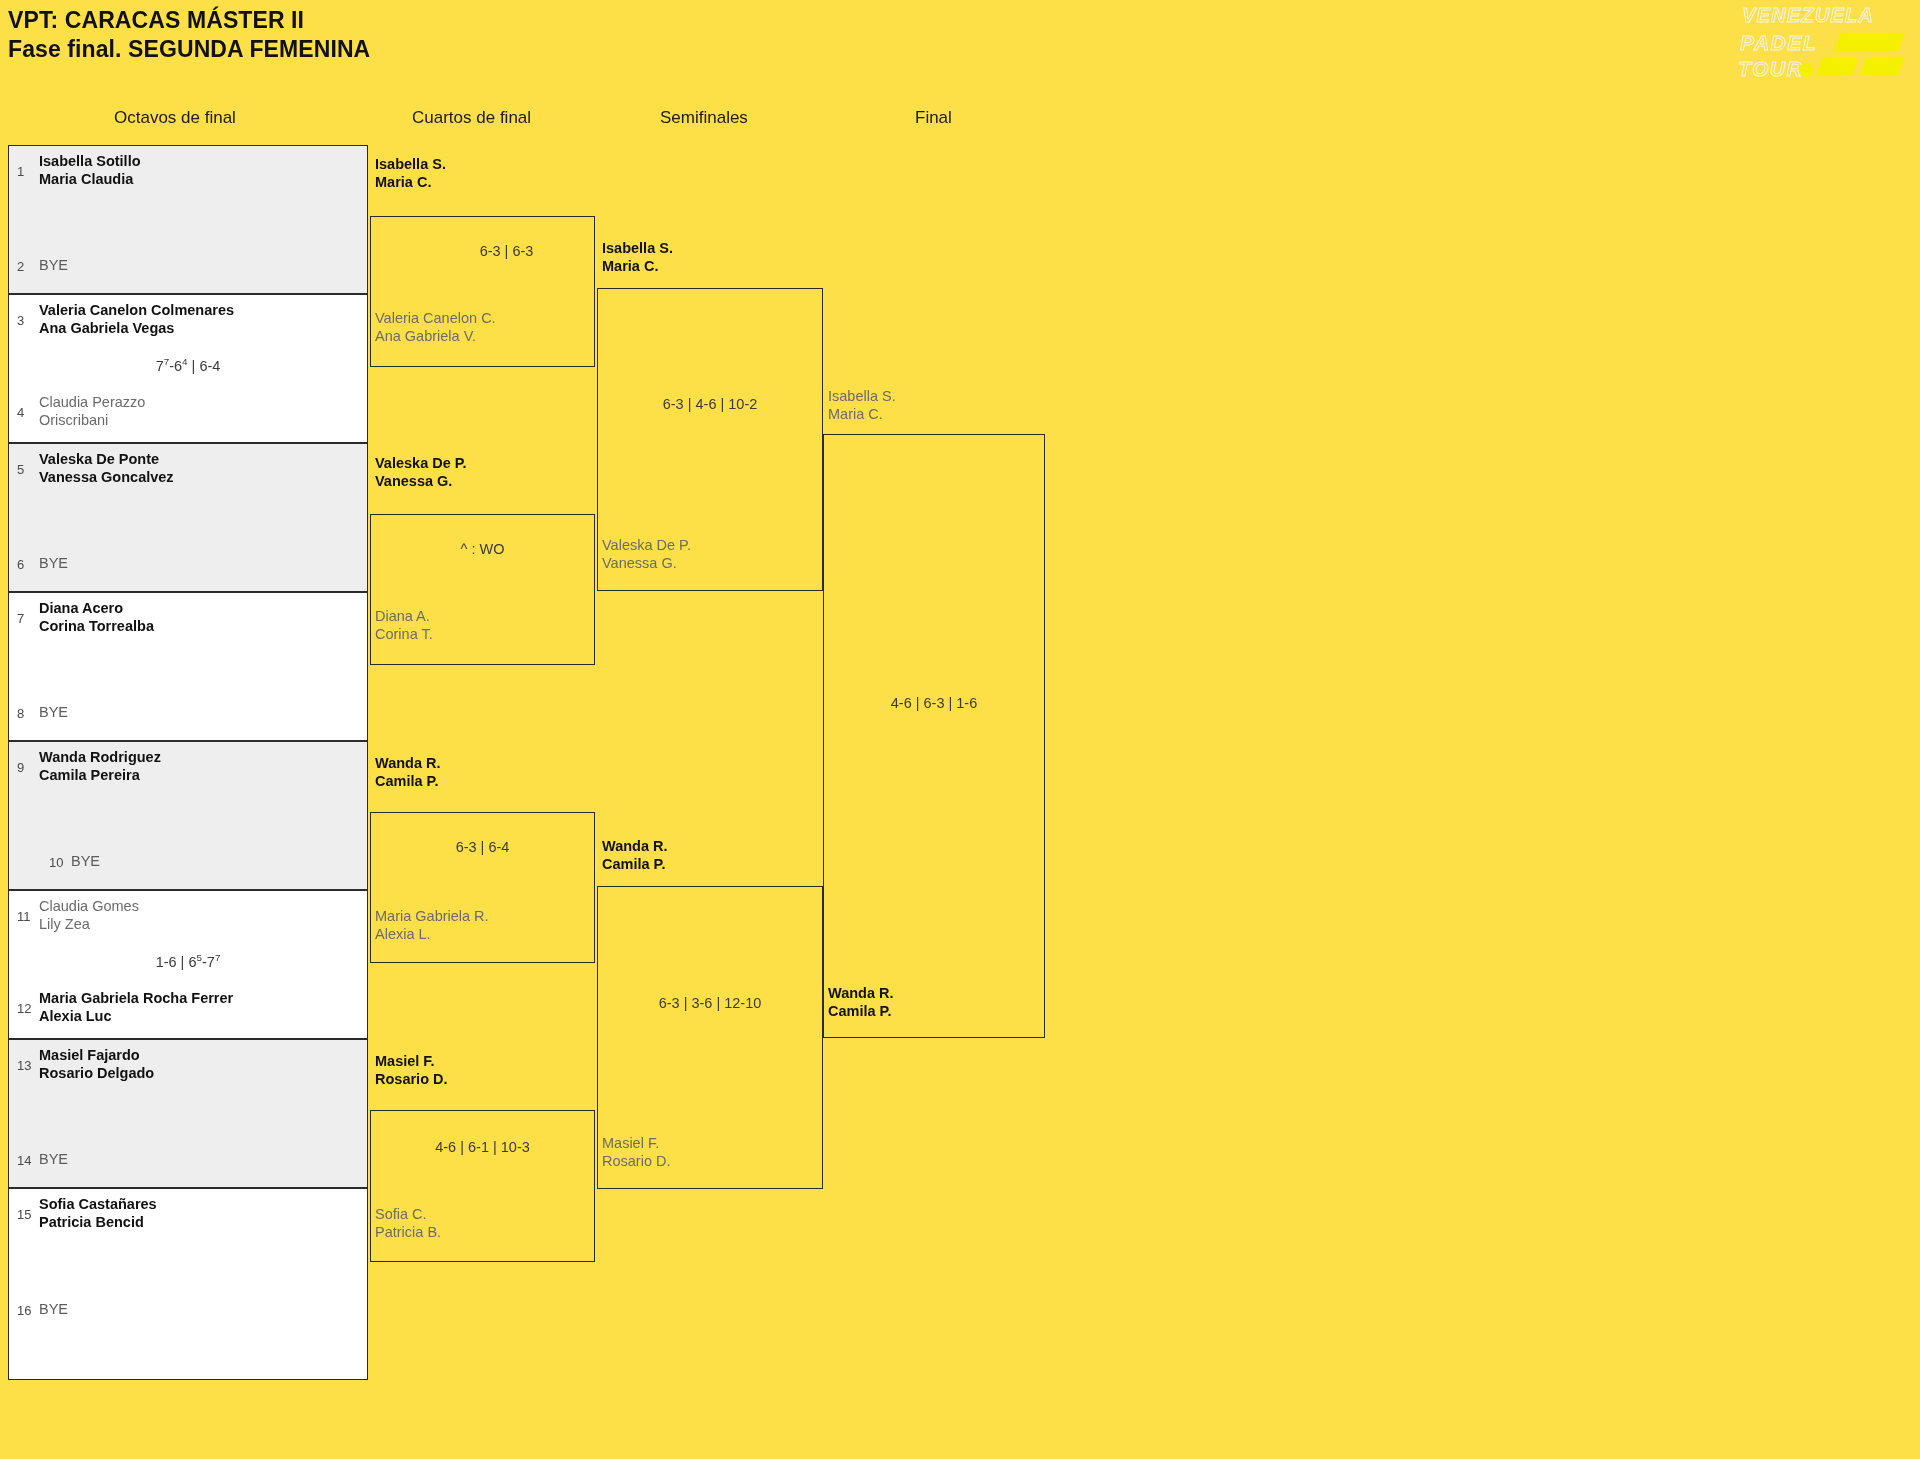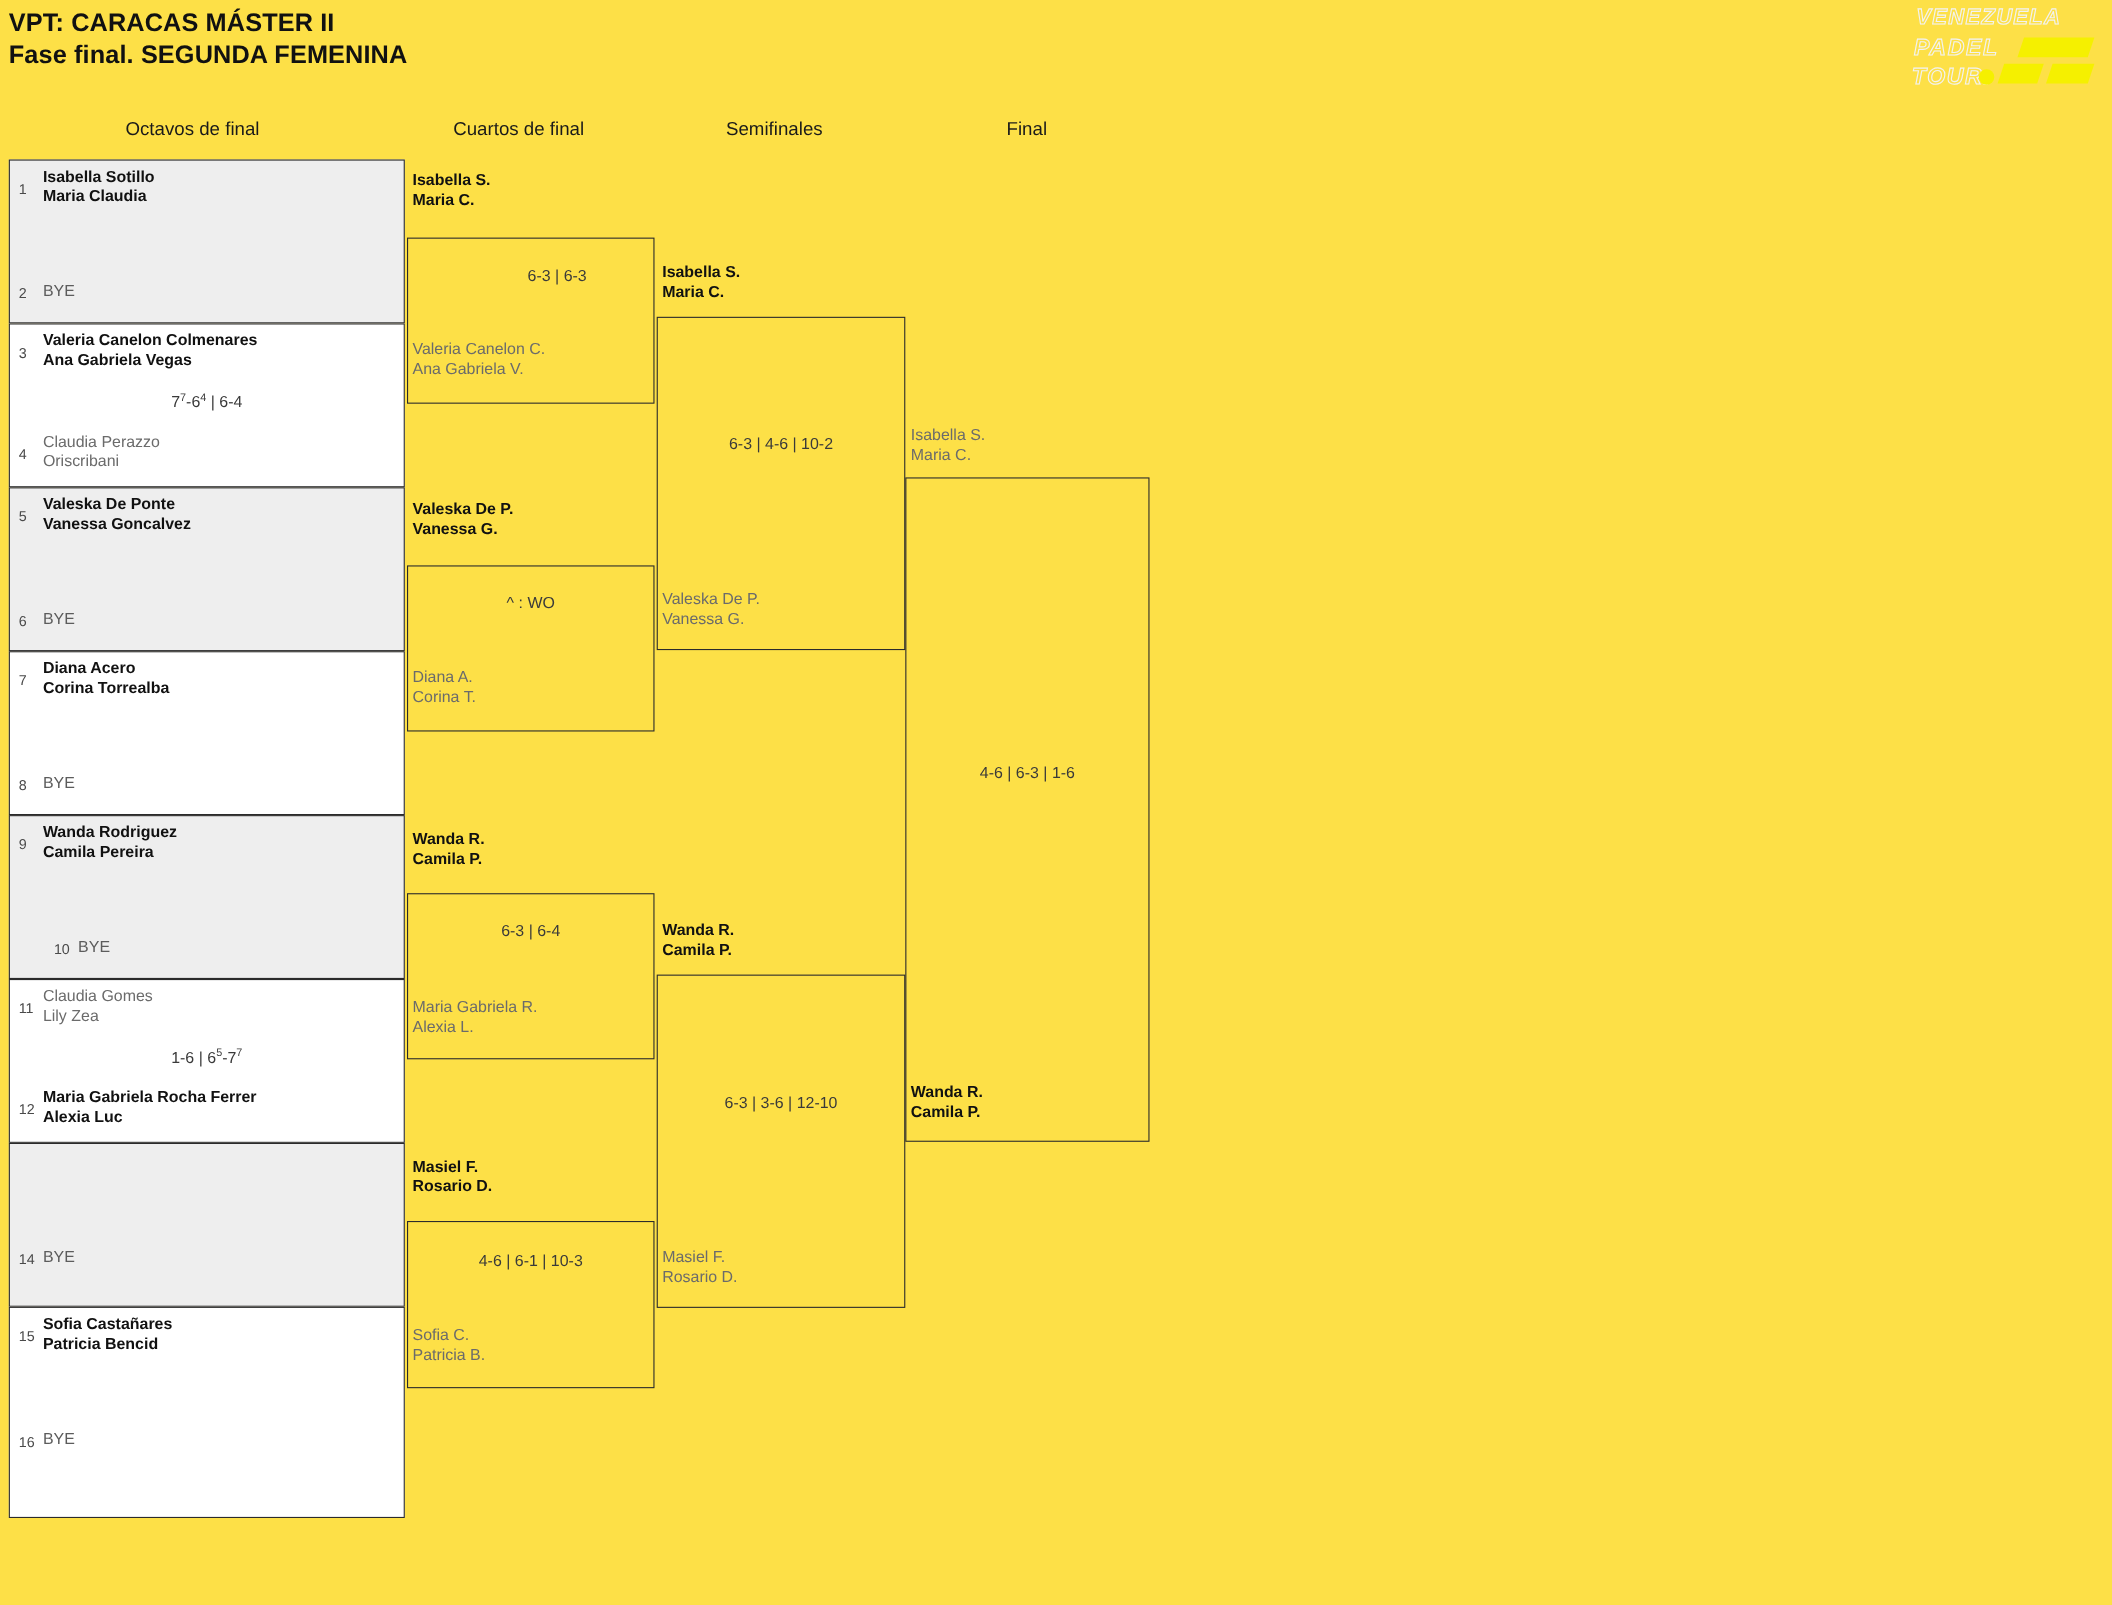--- a/index.html
+++ b/index.html
@@ -239,22 +239,28 @@
       <div class="r1-score" style="top:63px;">1-6 | 6<sup>5</sup>-7<sup>7</sup></div>
       <div class="slot" style="top:95px; height:44px;">
         <span class="seed">12</span>
         <span class="names win">
           <span>Maria Gabriela Rocha Ferrer</span><br><span>Alexia Luc</span>
         </span>
       </div>
     </div>
 
     <div class="r1-cell shaded" style="top:1039px; height:149px;">
-      <div class="r1-score" style="top:63px;"></div>
-      <div class="slot" style="top:89px; height:30px;">
+      <div class="slot" style="top:3px; height:44px;">
+        <span class="seed">13</span>
+        <span class="names win">
+          <span>Masiel Fajardo</span><br><span>Rosario Delgado</span>
+        </span>
+      </div>
+      <div class="r1-score" style="top:63px;"></div>
+      <div class="slot" style="top:105px; height:30px;">
         <span class="seed">14</span>
         <span class="names bye">BYE</span>
       </div>
     </div>
 
     <div class="r1-cell plain" style="top:1188px; height:192px;padding-left:20px;">
       <div class="slot" style="top:3px; height:44px;">
         <span class="seed">15</span>
         <span class="names win">
           <span>Sofia Castañares</span><br><span>Patricia Bencid</span>

